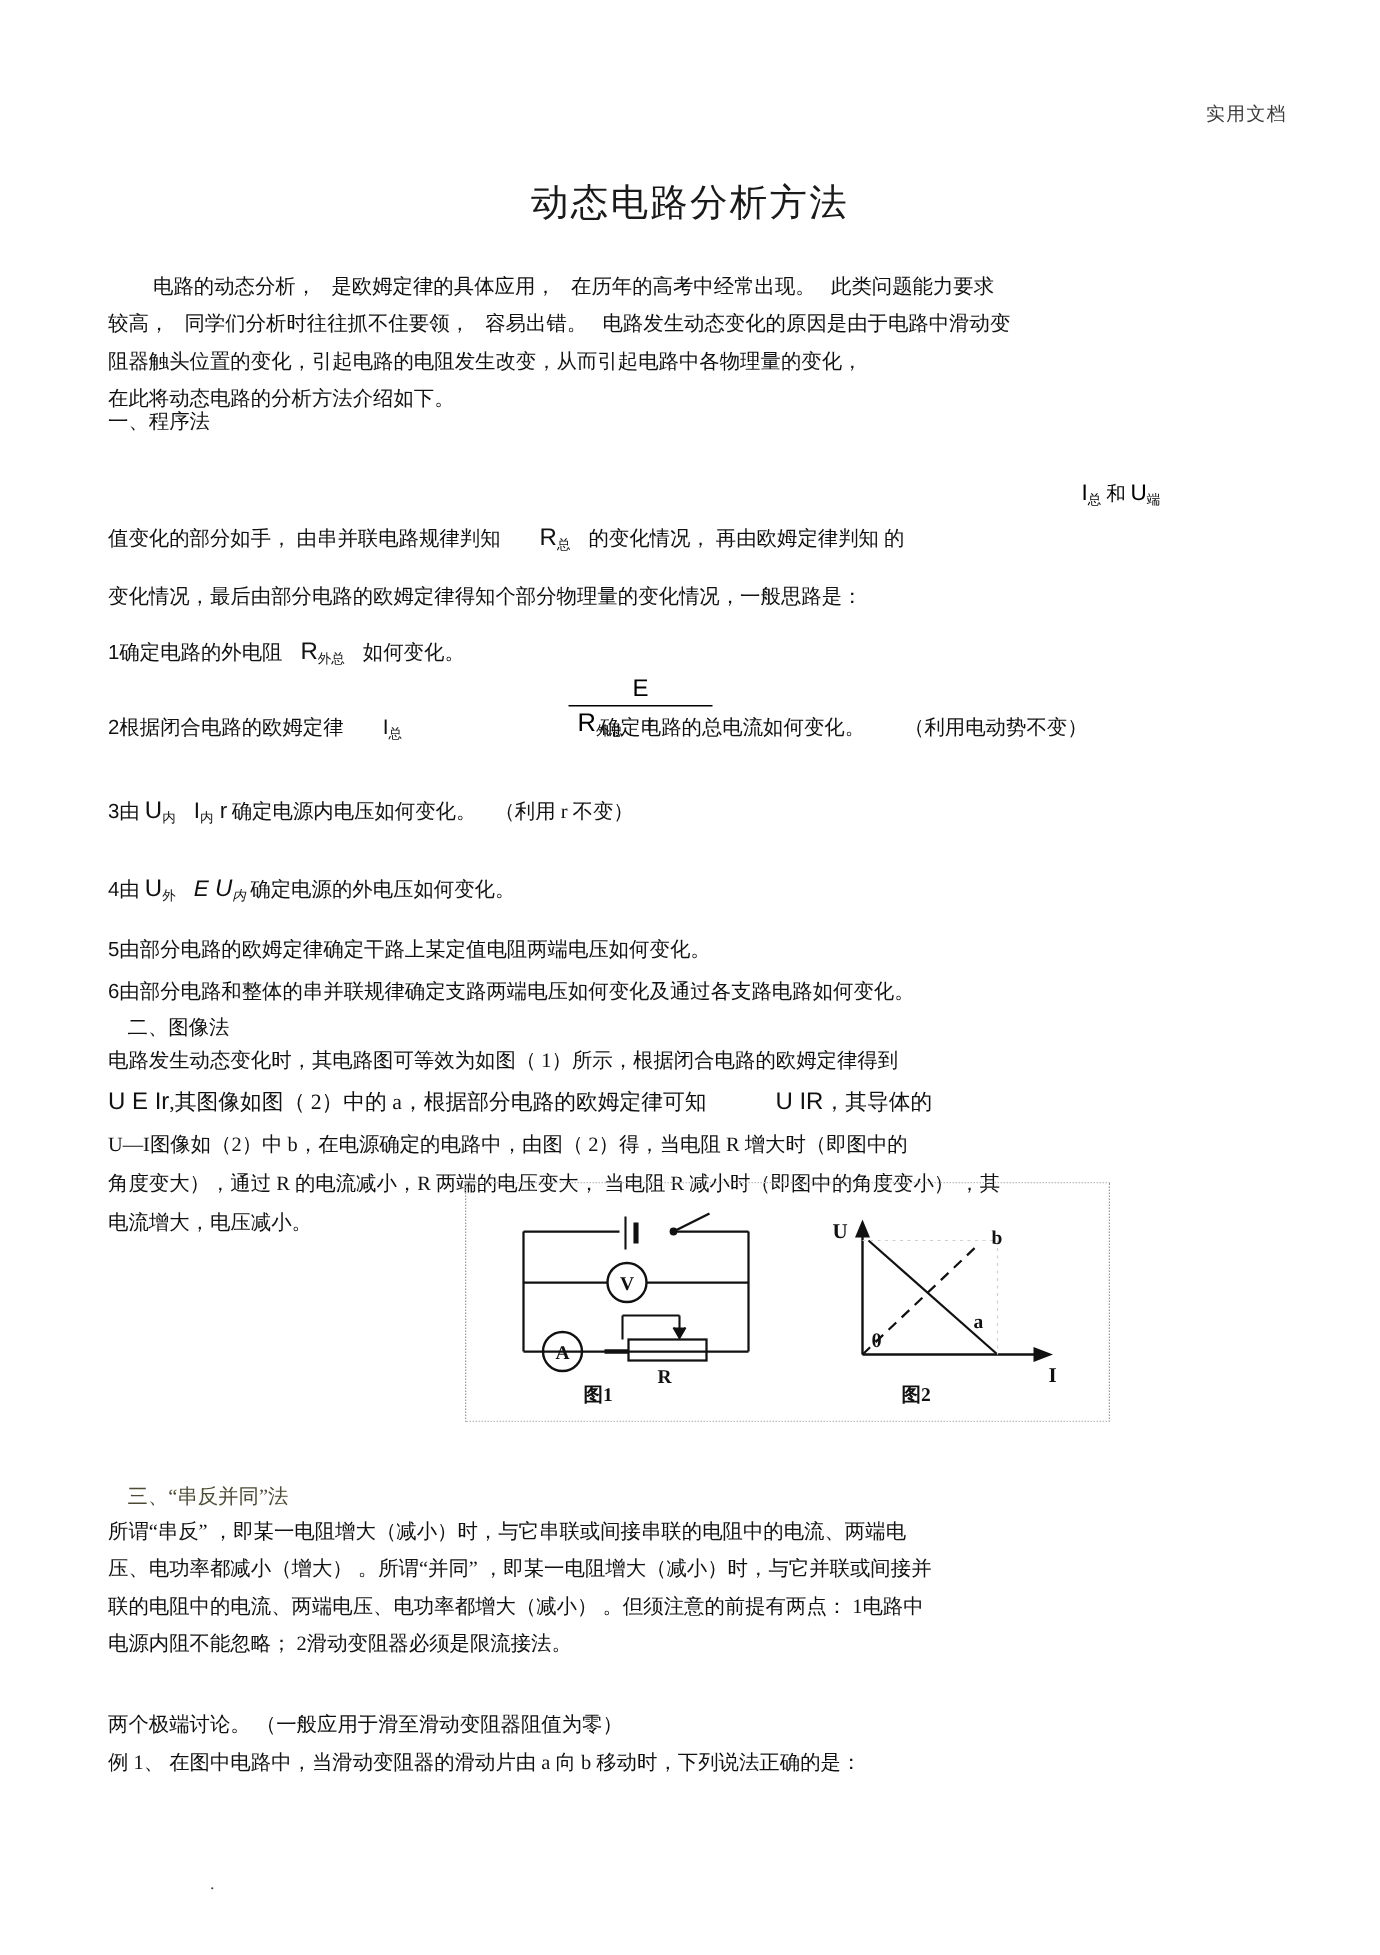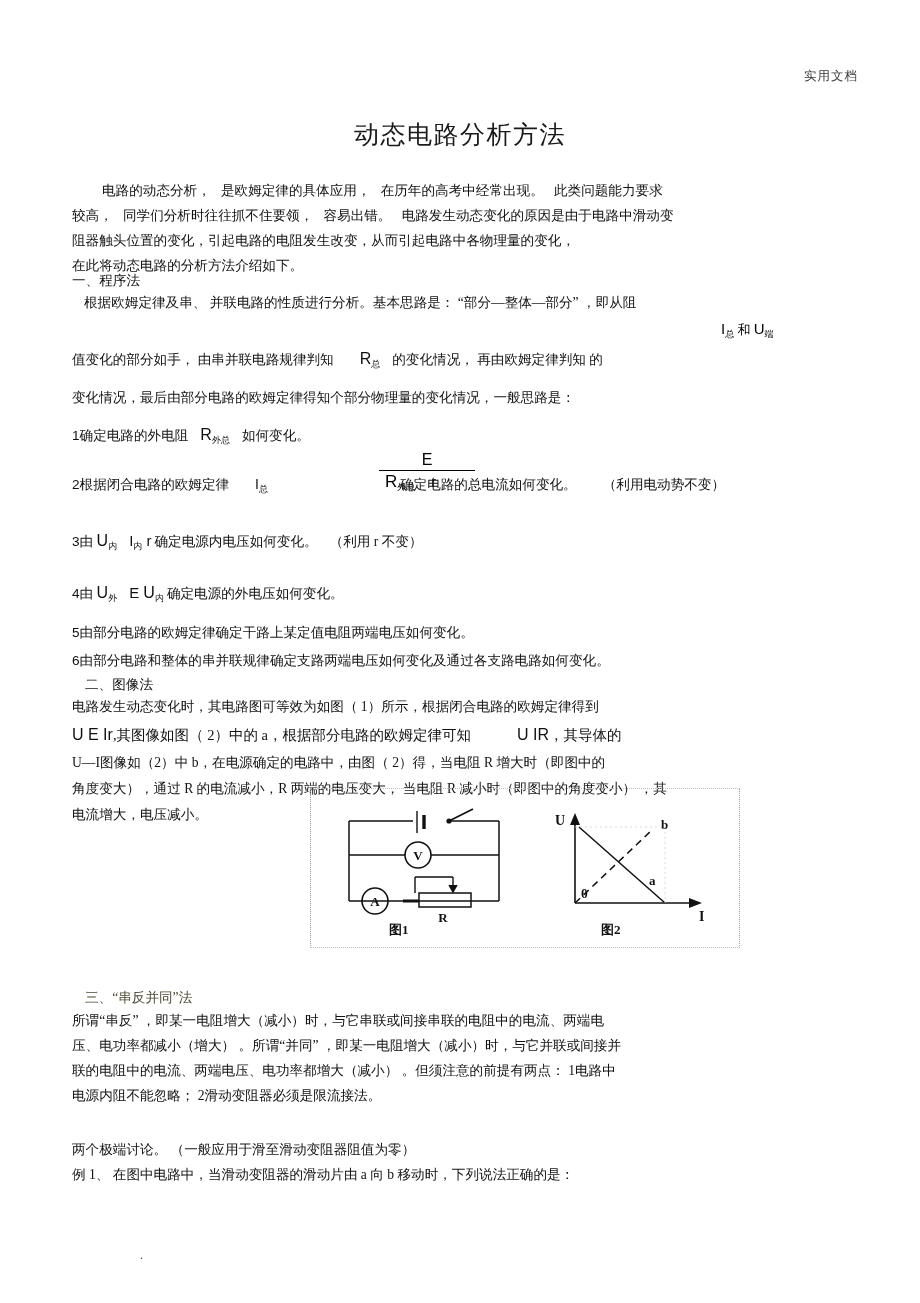--- a/index.html
+++ b/index.html
@@ -107,23 +107,20 @@
 
   <div class="body-text" style="top:178px;">
     <div class="ln"><span class="indent"></span><span>电路的动态分析，   是欧姆定律的具体应用，   在历年的高考中经常出现。   此类问题能力要求</span></div>
     <div class="ln">较高，   同学们分析时往往抓不住要领，   容易出错。   电路发生动态变化的原因是由于电路中滑动变</div>
     <div class="ln">阻器触头位置的变化，引起电路的电阻发生改变，从而引起电路中各物理量的变化，</div>
     <div class="ln">在此将动态电路的分析方法介绍如下。</div>
   </div>
 
   <div class="body-text" style="top:268px;">一、程序法</div>
 
-  <div class="body-text" style="top:290px;">
-    <span class="sp"></span><span>根据欧姆定律及串、   并联电路的性质进行分析。基本思路是：     “部分—整体—部分”     ，即从阻</span>
-  </div>
 
   <div class="float-frag">
     <span class="latin">I</span><sub>总</sub><span style="font-size:13px;font-family:'Liberation Serif',serif;"> 和 </span><span class="latin">U</span><sub>端</sub>
   </div>
 
   <div class="body-text" style="top:346px;">
     <span>值变化的部分如手，     由串并联电路规律判知</span><span class="sp-lg"></span><span class="latin" style="font-size:16px;">R<sub>总</sub></span><span class="sp"></span><span>的变化情况，   再由欧姆定律判知  的</span>
   </div>
 
   <div class="body-text" style="top:385px;">变化情况，最后由部分电路的欧姆定律得知个部分物理量的变化情况，一般思路是：</div>
@@ -142,21 +139,21 @@
 
   <div class="body-text" style="top:472px;">
     <span class="latin">2</span><span>根据闭合电路的欧姆定律</span><span class="sp-lg"></span><span class="latin" style="font-size:14px;">I<sub>总</sub></span><span style="display:inline-block;width:132px;"></span><span>确定电路的总电流如何变化。</span><span class="sp-lg"></span><span>（利用电动势不变）</span>
   </div>
 
   <div class="body-text" style="top:528px;">
     <span class="latin">3</span><span>由 <span class="vbig">U</span><sub>内</sub></span><span class="sp"></span><span class="latin" style="font-size:15px;">I<sub>内</sub> r</span><span style="display:inline-block;width:3px;"></span><span>确定电源内电压如何变化。</span><span class="sp"></span><span>（利用 r 不变）</span>
   </div>
 
   <div class="body-text" style="top:580px;">
-    <span class="latin">4</span><span>由 <span class="vbig">U</span><sub>外</sub></span><span class="sp"></span><span class="latin" style="font-size:15px;">E <span class="vbig">U</span><sub>内</sub></span><span style="display:inline-block;width:3px;"></span><span>确定电源的外电压如何变化。</span>
+    <span class="latin">4</span><span>由 <span class="vbig">U</span><sub>外</sub></span><span class="sp"></span><span class="latin" style="font-size:15px;font-style:italic;">E <span class="vbig">U</span><sub>内</sub></span><span style="display:inline-block;width:3px;"></span><span>确定电源的外电压如何变化。</span>
   </div>
 
   <div class="body-text" style="top:620px;">
     <span class="latin">5</span><span>由部分电路的欧姆定律确定干路上某定值电阻两端电压如何变化。</span>
   </div>
 
   <div class="body-text" style="top:648px;">
     <span class="latin">6</span><span>由部分电路和整体的串并联规律确定支路两端电压如何变化及通过各支路电路如何变化。</span>
   </div>
 

